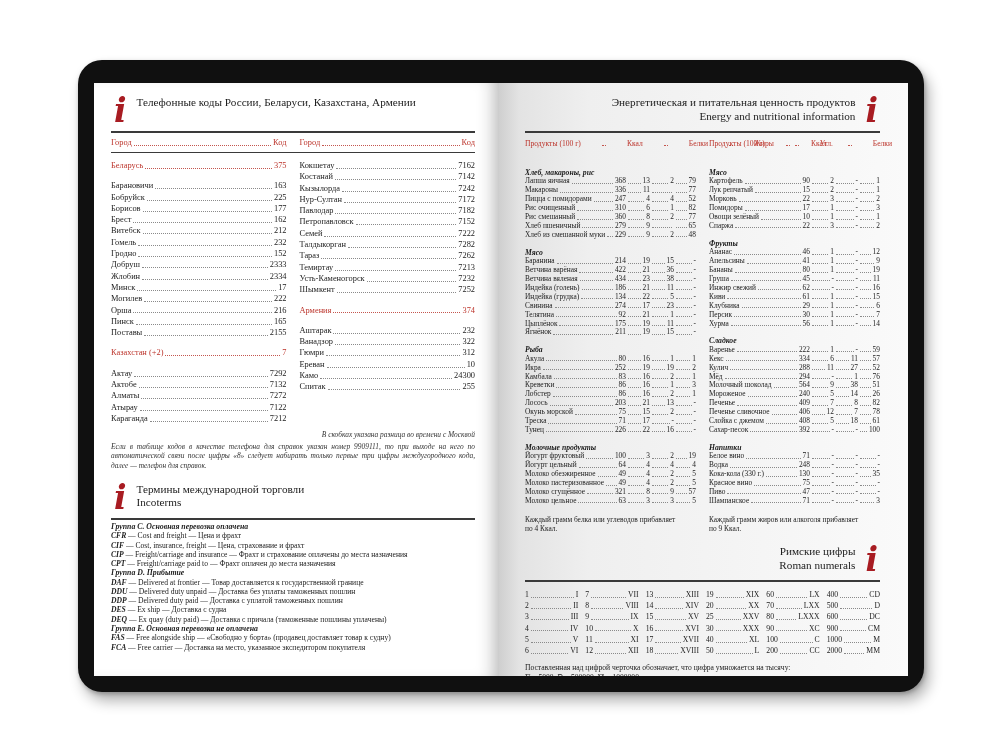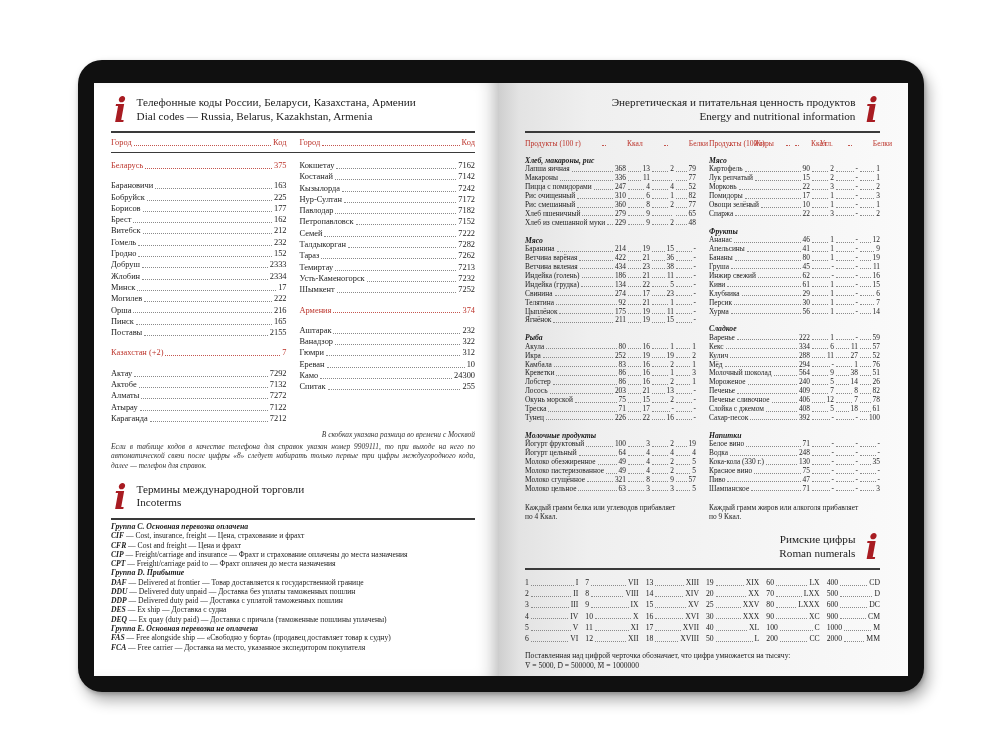--- a/index.html
+++ b/index.html
@@ -45,21 +45,21 @@
   .sec2{margin-top:11px;}
   .igroups{margin-top:2px;}
   .igroup{}
   .ihead{font-weight:bold;font-style:italic;font-size:7.8px;line-height:9.6px;color:#1d1d1d;}
   .iline{font-size:7.6px;line-height:9.2px;color:#222;}
   .icode{font-weight:bold;font-style:italic;}
 
   .urow{display:flex;color:#bc342b;font-size:7.6px;line-height:9px;padding:6px 0 4px;gap:19px;}
   .urow .uname{white-space:nowrap;}
   .fcat{font-weight:bold;font-style:italic;font-size:7.7px;line-height:9.4px;color:#1d1d1d;margin-top:8px;}
-  .flist > .fcat:first-child{margin-top:4px;}
+  .flist > .fcat:first-child{margin-top:16px;}
   .frow{display:flex;font-size:7.4px;line-height:8.9px;color:#222;}
   .fname{white-space:nowrap;}
   .kcal{white-space:nowrap;}
   .fcell{display:flex;flex:0 0 auto;width:24px;}
   .fcell.last{width:22px;}
   .fv{white-space:nowrap;}
   .fnote{font-size:7.4px;line-height:9.6px;color:#222;margin-top:9px;width:88%;}
 
   .roman{margin-top:9px;}
   .rtable{display:flex;gap:7px;margin-top:7px;}
@@ -72,21 +72,20 @@
 <body>
 
 <div class="frame">
   <div class="screen">
 
     <div class="page page-left">
       <div class="sechead">
         <span class="iicon">i</span>
         <div class="titles">
           <div>Телефонные коды России, Беларуси, Казахстана, Армении</div>
-          <div>Dial codes — Russia, Belarus, Kazakhstan, Armenia</div>
         </div>
       </div>
       <div class="rule"></div>
 
       <div class="cols2">
         <div class="col hdr-row">
           <span>Город</span>
           <span class="lead"></span>
           <span>Код</span>
         </div>
@@ -318,22 +317,22 @@
           <span class="iicon">i</span>
           <div class="titles">
             <div>Термины международной торговли</div>
             <div>Incoterms</div>
           </div>
         </div>
         <div class="rule"></div>
         <div class="igroups">
             <div class="igroup">
               <div class="ihead">Группа C. Основная перевозка оплачена</div>
+              <div class="iline"><span class="icode">CFR</span><span class="itext"> — Cost and freight — Цена и фрахт</span></div>
               <div class="iline"><span class="icode">CIF</span><span class="itext"> — Cost, insurance, freight — Цена, страхование и фрахт</span></div>
-              <div class="iline"><span class="icode">CFR</span><span class="itext"> — Cost and freight — Цена и фрахт</span></div>
               <div class="iline"><span class="icode">CIP</span><span class="itext"> — Freight/carriage and insurance — Фрахт и страхование оплачены до места назначения</span></div>
               <div class="iline"><span class="icode">CPT</span><span class="itext"> — Freight/carriage paid to — Фрахт оплачен до места назначения</span></div>
             </div>
             <div class="igroup">
               <div class="ihead">Группа D. Прибытие</div>
               <div class="iline"><span class="icode">DAF</span><span class="itext"> — Delivered at frontier — Товар доставляется к государственной границе</span></div>
               <div class="iline"><span class="icode">DDU</span><span class="itext"> — Delivered duty unpaid — Доставка без уплаты таможенных пошлин</span></div>
               <div class="iline"><span class="icode">DDP</span><span class="itext"> — Delivered duty paid — Доставка с уплатой таможенных пошлин</span></div>
               <div class="iline"><span class="icode">DES</span><span class="itext"> — Ex ship — Доставка с судна</span></div>
               <div class="iline"><span class="icode">DEQ</span><span class="itext"> — Ex quay (duty paid) — Доставка с причала (таможенные пошлины уплачены)</span></div>

